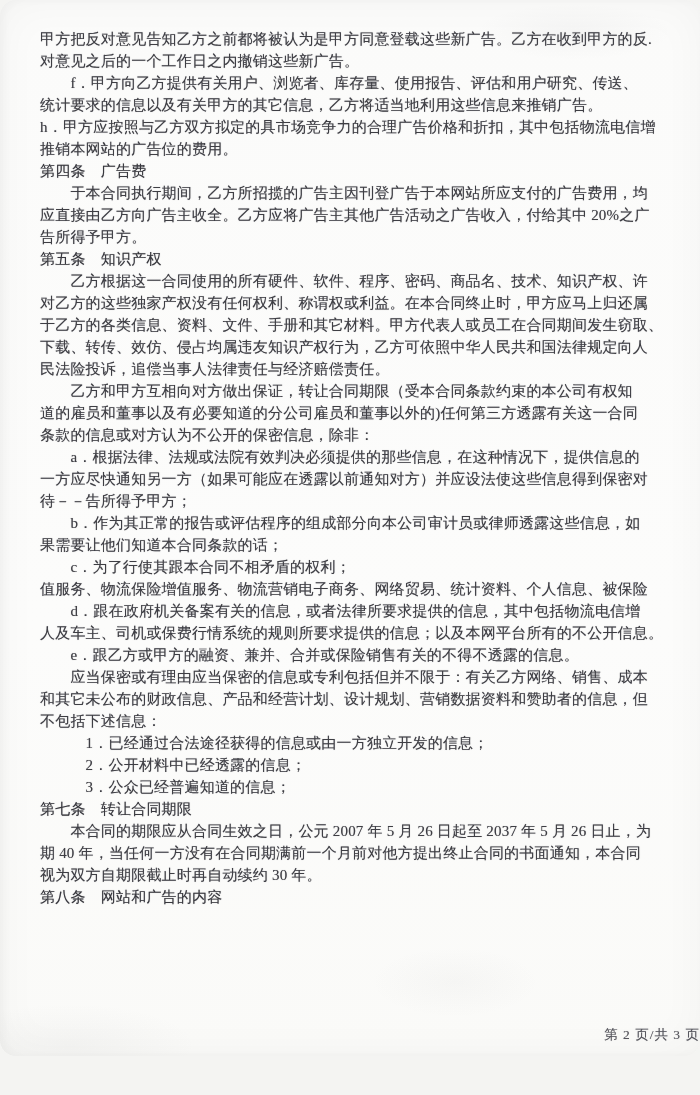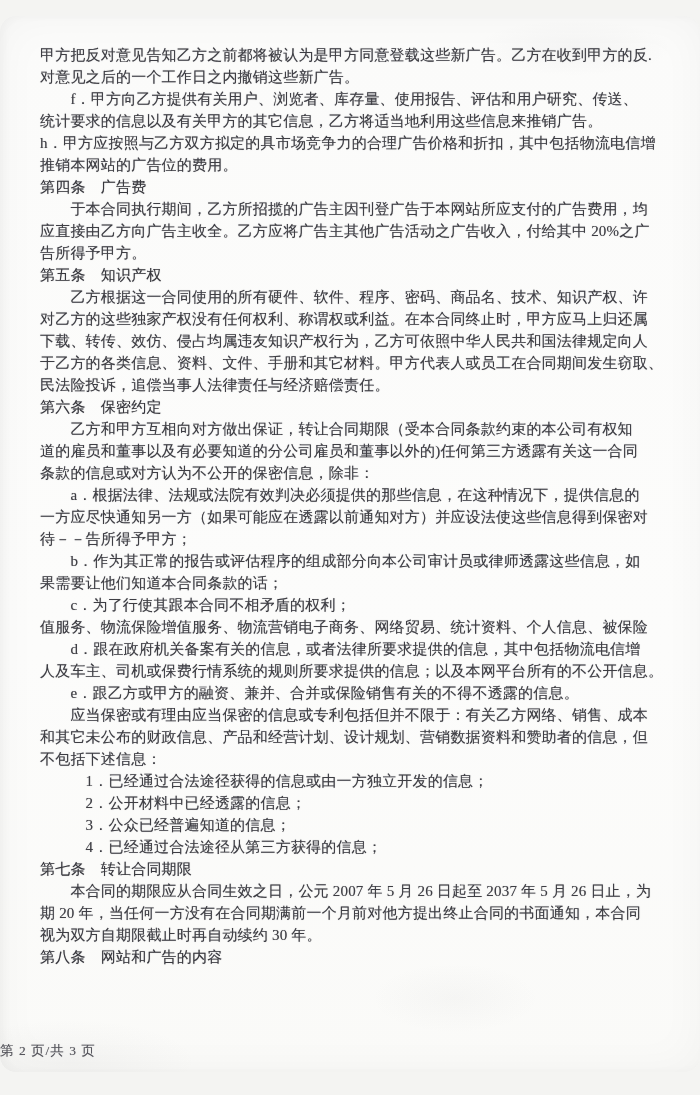--- a/index.html
+++ b/index.html
@@ -4,21 +4,21 @@
 <style>
   html, body {
     margin: 0;
     padding: 0;
     background: #f4f4f2;
   }
   .page {
     position: relative;
     width: 700px;
     height: 1056px;
-    margin: 16px auto;
+    margin: 0 auto;
     background: linear-gradient(180deg, #fbfbfa 0%, #fcfcfb 60%, #fafaf8 100%);
     box-shadow: inset 0 0 45px rgba(0,0,0,0.035), inset 4px 0 10px rgba(0,0,0,0.03);
     overflow: hidden;
     font-family: "Liberation Serif", "DejaVu Serif", serif;
     border-radius: 16px;
   }
   
   .page::before {
     content: "";
     position: absolute;
@@ -45,21 +45,21 @@
     height: 22px;
   }
   .line.heading {
     color: #38383e;
   }
   .footer {
     position: absolute;
     left: 0;
     right: 0;
     top: 1026px;
-    text-align: left;
+    text-align: right;
     font-size: 13.5px;
     color: #55555c;
     letter-spacing: 1px;
     text-shadow: 0 0 0.7px rgba(90,90,95,0.5);
     white-space: pre;
   }
 </style>
 </head>
 <body>
 
@@ -71,44 +71,42 @@
       <div class="line">统计要求的信息以及有关甲方的其它信息，乙方将适当地利用这些信息来推销广告。</div>
       <div class="line">h．甲方应按照与乙方双方拟定的具市场竞争力的合理广告价格和折扣，其中包括物流电信增</div>
       <div class="line">推销本网站的广告位的费用。</div>
       <div class="line heading">第四条　广告费</div>
       <div class="line">　　于本合同执行期间，乙方所招揽的广告主因刊登广告于本网站所应支付的广告费用，均</div>
       <div class="line">应直接由乙方向广告主收全。乙方应将广告主其他广告活动之广告收入，付给其中 20%之广</div>
       <div class="line">告所得予甲方。</div>
       <div class="line heading">第五条　知识产权</div>
       <div class="line">　　乙方根据这一合同使用的所有硬件、软件、程序、密码、商品名、技术、知识产权、许</div>
       <div class="line">对乙方的这些独家产权没有任何权利、称谓权或利益。在本合同终止时，甲方应马上归还属</div>
+      <div class="line">于乙方的各类信息、资料、文件、手册和其它材料。甲方代表人或员工在合同期间发生窃取、</div>
       <div class="line">下载、转传、效仿、侵占均属违友知识产权行为，乙方可依照中华人民共和国法律规定向人</div>
-      <div class="line">于乙方的各类信息、资料、文件、手册和其它材料。甲方代表人或员工在合同期间发生窃取、</div>
       <div class="line">民法险投诉，追偿当事人法律责任与经济赔偿责任。</div>
-      <div class="line heading">第六条　保密约定</div>
       <div class="line">　　乙方和甲方互相向对方做出保证，转让合同期限（受本合同条款约束的本公司有权知</div>
       <div class="line">道的雇员和董事以及有必要知道的分公司雇员和董事以外的)任何第三方透露有关这一合同</div>
       <div class="line">条款的信息或对方认为不公开的保密信息，除非：</div>
       <div class="line">　　a．根据法律、法规或法院有效判决必须提供的那些信息，在这种情况下，提供信息的</div>
       <div class="line">一方应尽快通知另一方（如果可能应在透露以前通知对方）并应设法使这些信息得到保密对</div>
       <div class="line">待－－告所得予甲方；</div>
       <div class="line">　　b．作为其正常的报告或评估程序的组成部分向本公司审计员或律师透露这些信息，如</div>
       <div class="line">果需要让他们知道本合同条款的话；</div>
       <div class="line">　　c．为了行使其跟本合同不相矛盾的权利；</div>
       <div class="line">值服务、物流保险增值服务、物流营销电子商务、网络贸易、统计资料、个人信息、被保险</div>
       <div class="line">　　d．跟在政府机关备案有关的信息，或者法律所要求提供的信息，其中包括物流电信增</div>
       <div class="line">人及车主、司机或保费行情系统的规则所要求提供的信息；以及本网平台所有的不公开信息。</div>
       <div class="line">　　e．跟乙方或甲方的融资、兼并、合并或保险销售有关的不得不透露的信息。</div>
       <div class="line">　　应当保密或有理由应当保密的信息或专利包括但并不限于：有关乙方网络、销售、成本</div>
       <div class="line">和其它未公布的财政信息、产品和经营计划、设计规划、营销数据资料和赞助者的信息，但</div>
       <div class="line">不包括下述信息：</div>
       <div class="line">　　　1．已经通过合法途径获得的信息或由一方独立开发的信息；</div>
       <div class="line">　　　2．公开材料中已经透露的信息；</div>
       <div class="line">　　　3．公众已经普遍知道的信息；</div>
-      <div class="line">　　　4．已经通过合法途径从第三方获得的信息；</div>
       <div class="line heading">第七条　转让合同期限</div>
       <div class="line">　　本合同的期限应从合同生效之日，公元 2007 年 5 月 26 日起至 2037 年 5 月 26 日止，为</div>
-      <div class="line">期 20 年，当任何一方没有在合同期满前一个月前对他方提出终止合同的书面通知，本合同</div>
+      <div class="line">期 40 年，当任何一方没有在合同期满前一个月前对他方提出终止合同的书面通知，本合同</div>
       <div class="line">视为双方自期限截止时再自动续约 30 年。</div>
       <div class="line heading">第八条　网站和广告的内容</div>
     </div>
   <div class="footer">第 2 页/共 3 页</div>
 </div>
 
 </body></html>

